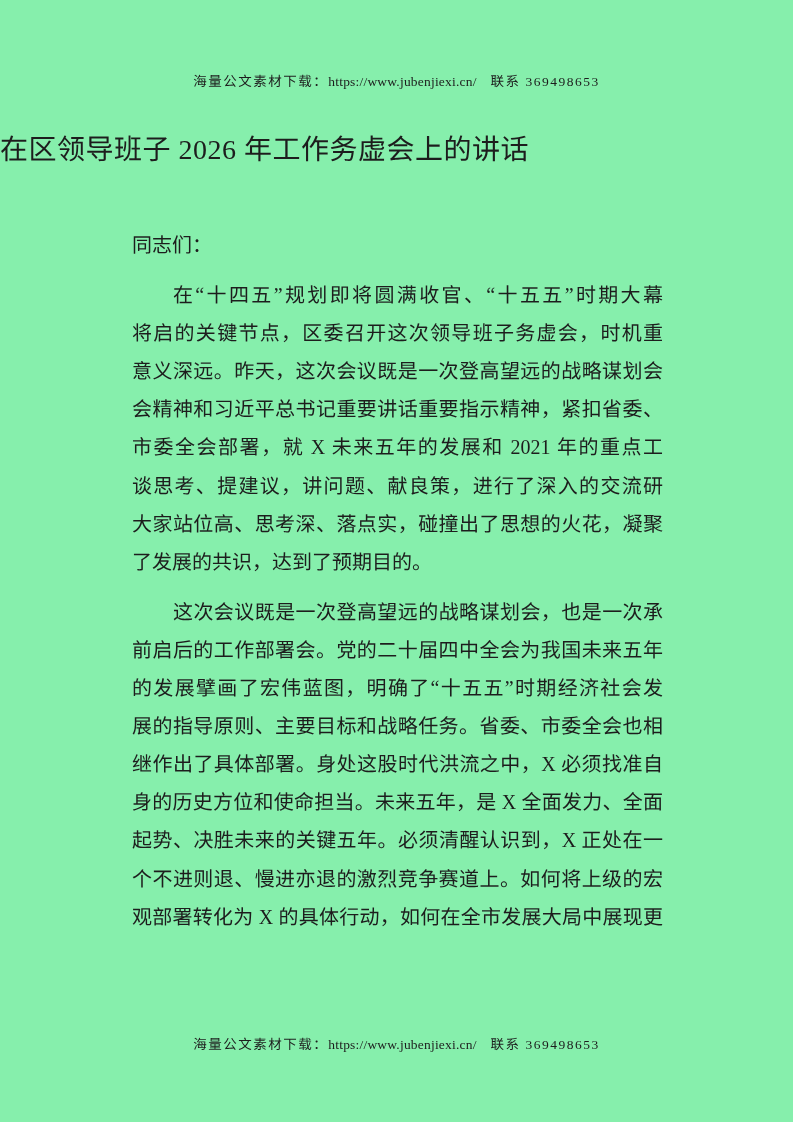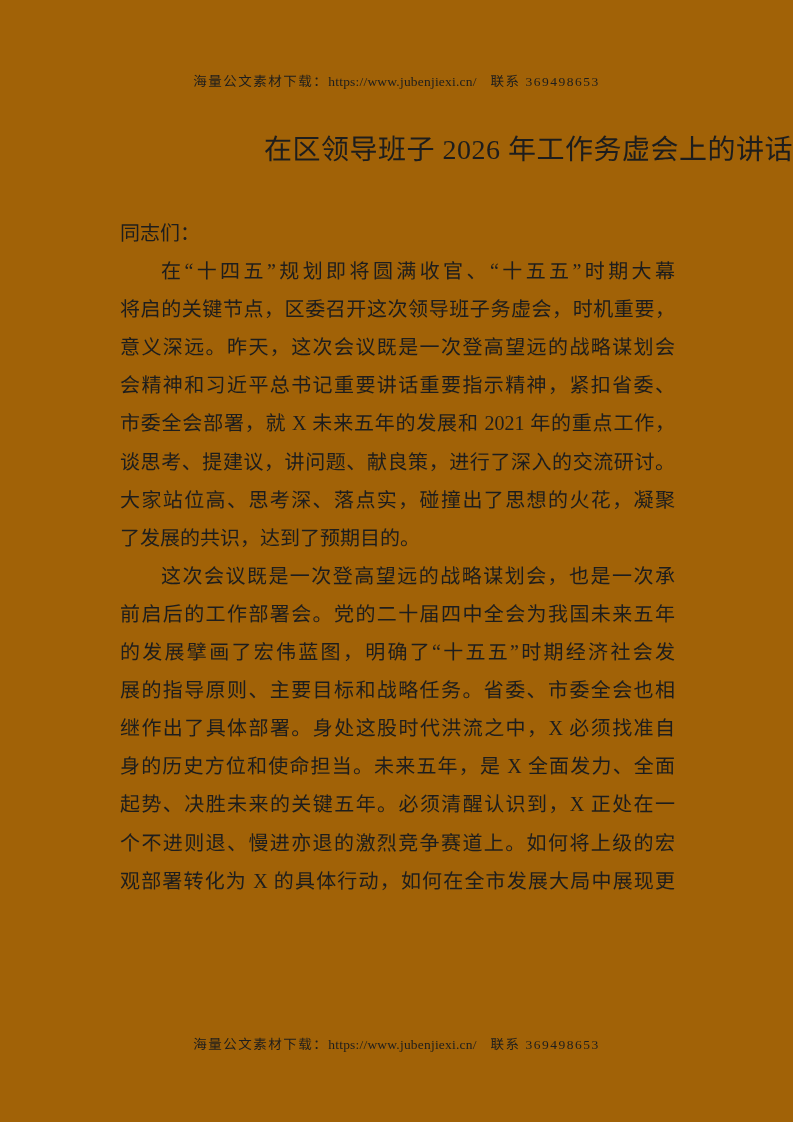--- a/index.html
+++ b/index.html
@@ -1,48 +1,48 @@
 <!DOCTYPE html>
 <html lang="zh-CN"><head>
 <meta charset="utf-8">
 <style>
   html,body{margin:0;padding:0;background:#ffffff;}
   .page{
     position:relative;
     width:793px;height:1122px;
-    background:#a16207;
+    background:#86efac;
     overflow:hidden;
     font-family:"Liberation Serif","DejaVu Serif",serif;
     color:#1d1d1d;
   }
   .pg-header,.pg-footer{
     position:absolute;left:0;width:100%;
     text-align:center;
     font-size:13.5px;
     white-space:nowrap;
   }
   .pg-header{top:70px;}
   .pg-footer{top:1033px;}
   .hdr-cn{letter-spacing:1.5px;}
   .hdr-url{letter-spacing:0.2px;}
   .hdr-contact{margin-left:14px;letter-spacing:1.5px;}
   .doc-title{
     position:absolute;top:132px;left:0;width:100%;
     margin:0;padding:0;
-    text-align:right;
+    text-align:left;
     font-size:28px;
     font-weight:normal;
     letter-spacing:0.5px;
     line-height:36px;
   }
   .doc-body{
     position:absolute;
     top:214px;left:120px;width:555px;
   }
-  .paragraph{margin:0;padding:0;}
+  .paragraph{margin:12px;padding:0;}
   .line{
     height:38.1px;
     line-height:38.1px;
     font-size:20px;
     text-align:justify;
     overflow:hidden;
   }
   .line.full{text-align-last:justify;}
   .line.indent{text-indent:2.05em;}
 </style>

